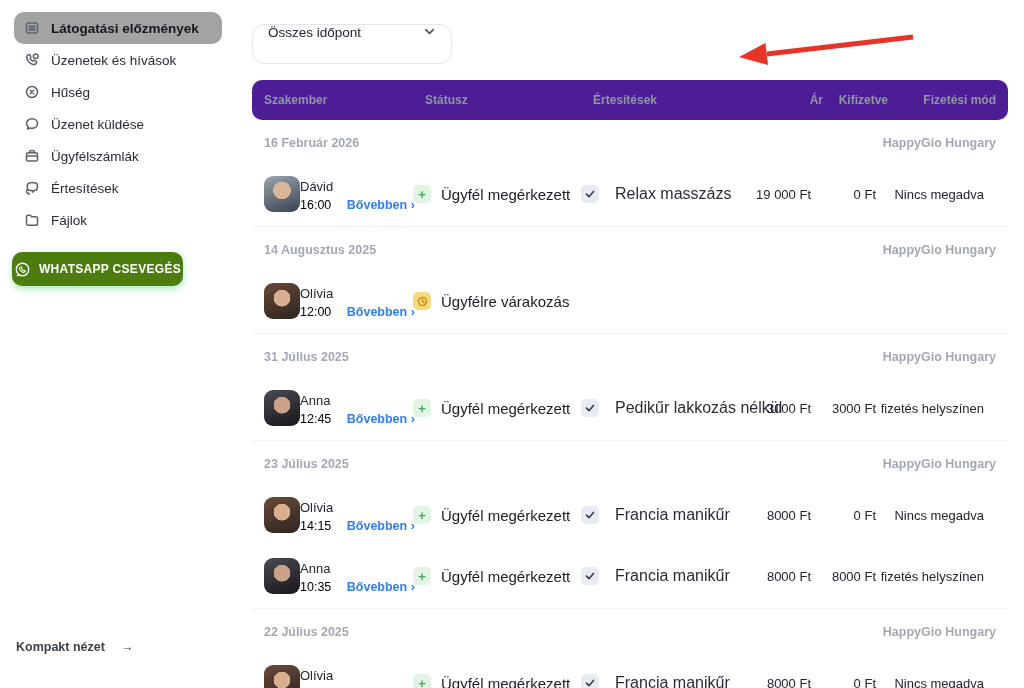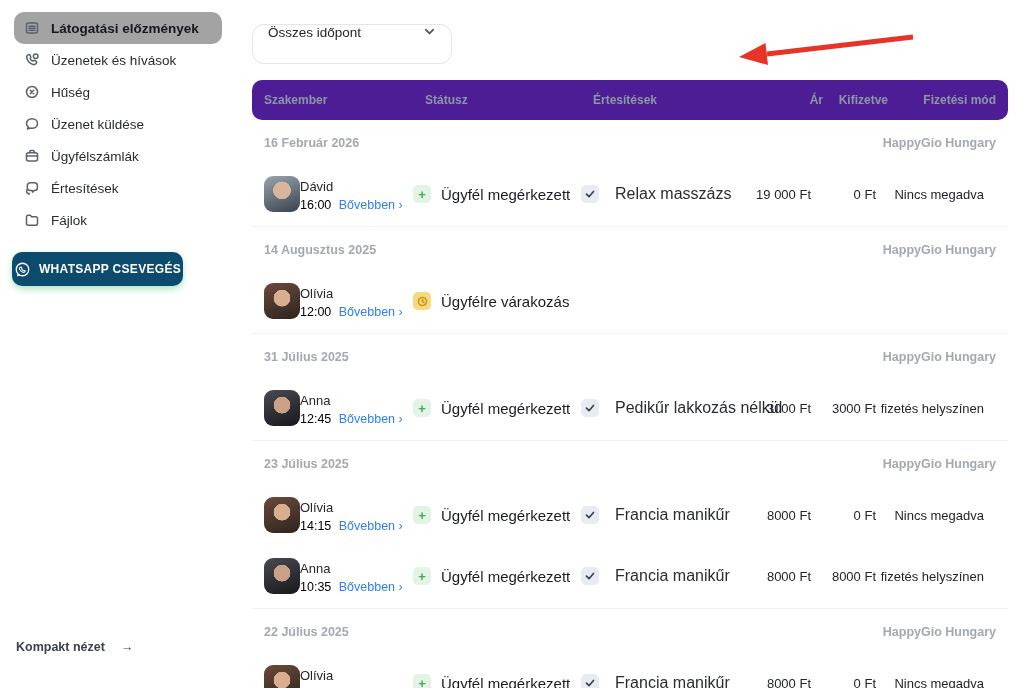--- a/index.html
+++ b/index.html
@@ -8,21 +8,21 @@
 
   
   .sidebar { position:absolute; left:0; top:0; width:236px; padding-top:12px; }
   .nav-item { display:flex; align-items:center; gap:11px; height:32px; margin:0 14px;
     padding:0 9px; border-radius:10px; font-size:13.5px; color:#272b33; cursor:pointer; }
   .nav-item .nav-ic { width:17px; height:17px; flex:none; color:#5b616d; display:flex; align-items:center; justify-content:center; }
   .nav-item.active { background:#e5e6ed; }
   .nav-item.bold { font-weight:700; color:#14171d; background:#a3a3a3; }
   .nav-ic svg { width:16px; height:16px; stroke:currentColor; fill:none; stroke-width:1.5; stroke-linecap:round; stroke-linejoin:round; }
 
-  .whatsapp-btn { margin:16px 0 0 12px; width:171px; height:34px; background:#0c4a6e;
+  .whatsapp-btn { margin:16px 0 0 12px; width:171px; height:34px; background:#4d7c0f;
     border:none; border-radius:10px; color:#fff; font-weight:700; font-size:12px;
     letter-spacing:.3px; display:flex; align-items:center; justify-content:center; gap:8px;
     box-shadow:0 3px 7px rgba(36,192,92,.38); cursor:pointer; font-family:inherit; }
   .whatsapp-btn svg { width:17px; height:17px; fill:none; stroke:#fff; stroke-width:1.4; }
 
   .compact-link { position:absolute; left:16px; top:640px; font-size:12.5px; font-weight:600;
     color:#3c414b; cursor:pointer; display:flex; gap:16px; align-items:center; }
 
   
   .main { position:absolute; left:252px; top:0; width:756px; }
@@ -47,21 +47,21 @@
   .entry + .entry { margin-top:25px; }
 
   .who { display:flex; align-items:center; gap:0; }
   .avatar { width:36px; height:36px; border-radius:9px; flex:none; }
   .avatar-david  { background:radial-gradient(circle at 50% 40%, #d8b69c 0 31%, rgba(0,0,0,0) 32%), linear-gradient(160deg,#9aa5b0,#39424c); }
   .avatar-olivia { background:radial-gradient(circle at 50% 42%, #d9ae8e 0 30%, rgba(0,0,0,0) 31%), linear-gradient(160deg,#6b4a3a,#2c2420); }
   .avatar-anna   { background:radial-gradient(circle at 50% 42%, #caa186 0 30%, rgba(0,0,0,0) 31%), linear-gradient(160deg,#4a4a52,#17171c); }
   .who-name { font-size:13px; color:#23262e; }
   .who-sub { font-size:12.5px; margin-top:3px; white-space:nowrap; }
   .who-time { color:#000000; }
-  .more-link { color:#2f7ff0; font-weight:400; cursor:pointer; margin-left:4px; }
+  .more-link { color:#2f7ff0; font-weight:700; cursor:pointer; margin-left:12px; }
 
   .status { display:flex; align-items:center; gap:10px; font-size:15px; color:#191c22; white-space:nowrap; }
   .badge { width:18px; height:18px; border-radius:5px; flex:none;
     display:flex; align-items:center; justify-content:center; }
   .badge.green { background:#e3f3e4; color:#43a95c; font-size:13px; font-weight:600; }
   .badge.yellow { background:#f7d97e; }
   .badge.yellow svg { width:11px; height:11px; stroke:#c9971c; fill:none; stroke-width:1.8; stroke-linecap:round; }
 
   .service { display:flex; align-items:center; gap:16px; font-size:16px; color:#2a2d35; white-space:nowrap; }
   .sbadge { width:18px; height:18px; border-radius:5px; background:#e9ebf2; flex:none;

